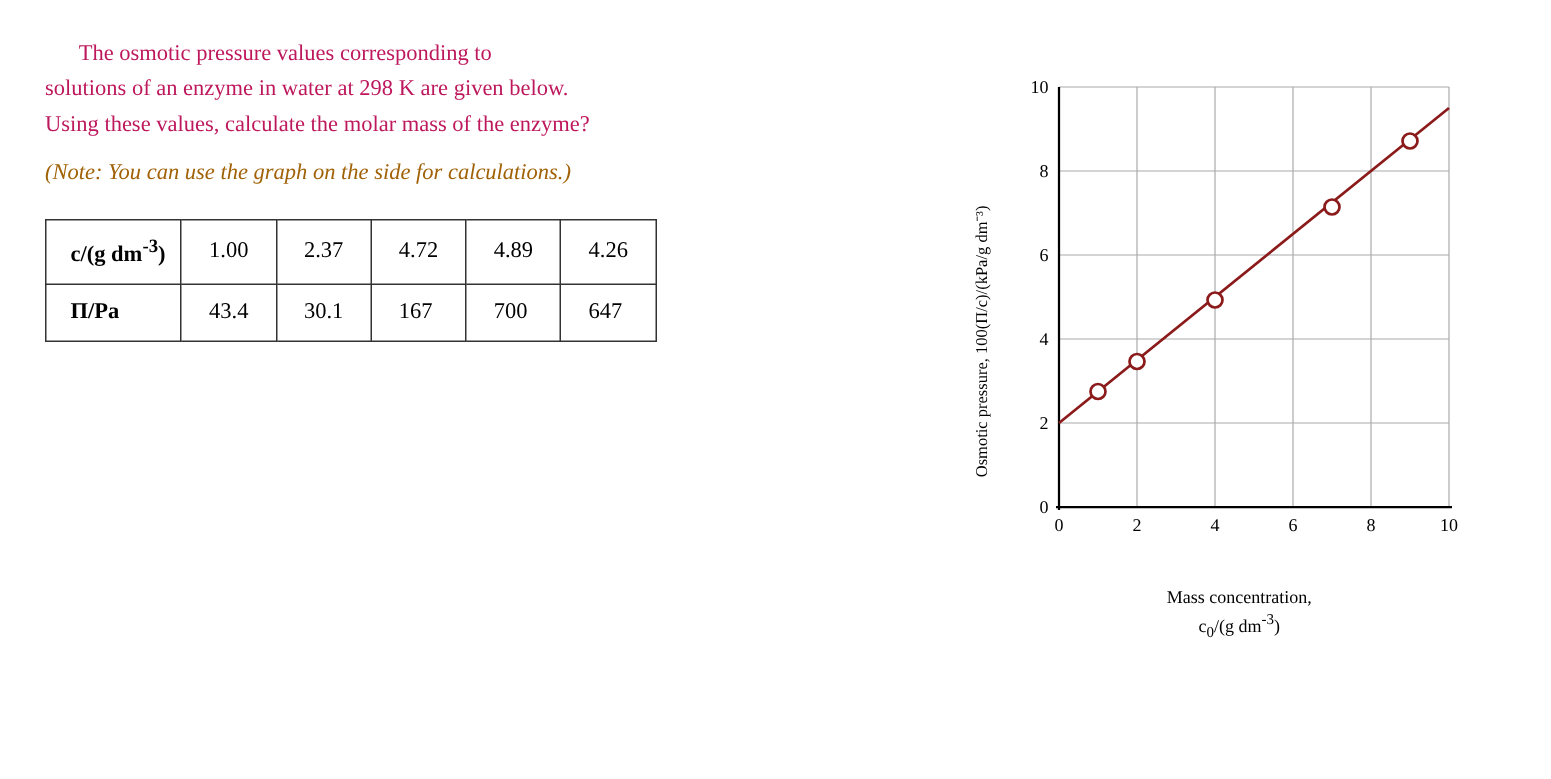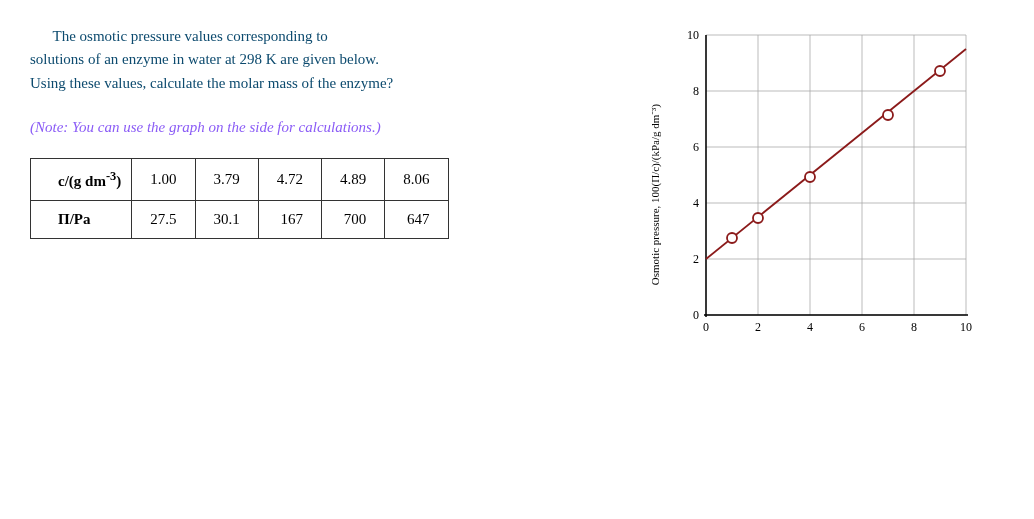--- a/index.html
+++ b/index.html
@@ -14,44 +14,44 @@
       padding: 20px 30px;
     }
     .left-panel {
       width: 590px;
       flex-shrink: 0;
       padding-top: 5px;
     }
     .paragraph {
       font-size: 15px;
       line-height: 1.55;
-      color: #0c4a6e;
+      color: #be185d;
       text-align: justify;
-      margin-bottom: 24px;
+      margin-bottom: 12px;
     }
     .note {
       font-size: 15px;
-      color: #8b5cf6;
+      color: #a16207;
       font-style: italic;
       margin-bottom: 22px;
     }
     .data-table {
       border-collapse: collapse;
       font-size: 15px;
     }
     .data-table td {
       border: 1.5px solid #333;
       padding: 10px 18px;
-      text-align: right;
+      text-align: left;
       min-width: 60px;
     }
     .data-table td:first-child {
       text-align: left;
       font-weight: bold;
-      padding-left: 27px;
+      padding-left: 16px;
       padding-right: 10px;
       min-width: 80px;
     }
     .right-panel {
       flex: 1;
       display: flex;
       flex-direction: column;
       align-items: center;
       padding-top: 5px;
       padding-left: 10px;
@@ -66,20 +66,21 @@
       transform: rotate(180deg);
       font-size: 11px;
       color: #000;
       text-align: center;
       line-height: 1.3;
       margin-right: 4px;
       white-space: nowrap;
     }
     .chart-area {
       position: relative;
+      margin-top: 23px;
     }
     svg.chart {
       display: block;
     }
   </style>
 </head>
 <body>
 
 <div class="left-panel">
   <p class="paragraph">
@@ -91,28 +92,28 @@
   </p>
   <p class="note">
     (Note: You can use the graph on the side for calculations.)
   </p>
 
   <table class="data-table">
     <tbody>
         <tr>
       <td>c/(g dm<sup>-3</sup>)</td>
       <td>1.00</td>
-      <td>3.79</td>
+      <td>2.37</td>
       <td>4.72</td>
       <td>4.89</td>
-      <td>8.06</td>
+      <td>4.26</td>
     </tr>
     <tr>
       <td>Π/Pa</td>
-      <td>27.5</td>
+      <td>43.4</td>
       <td>30.1</td>
       <td>167</td>
       <td>700</td>
       <td>647</td>
     </tr>
   </tbody>
     </table>
 </div>
 
 <div class="right-panel">
@@ -160,15 +161,19 @@
 
         <circle cx="92" cy="193" r="5" fill="white" stroke="#8b1a1a" stroke-width="1.8"></circle>
 
         <circle cx="144" cy="152" r="5" fill="white" stroke="#8b1a1a" stroke-width="1.8"></circle>
 
         <circle cx="222" cy="90" r="5" fill="white" stroke="#8b1a1a" stroke-width="1.8"></circle>
 
         <circle cx="274" cy="46" r="5" fill="white" stroke="#8b1a1a" stroke-width="1.8"></circle>
 
       </svg>
+      <div style="text-align:center; font-size:12px; font-family:Georgia,serif; line-height:1.4; margin-top:2px;">
+        Mass concentration,<br>
+        c<sub>0</sub>/(g dm<sup>-3</sup>)
+      </div>
     </div>
   </div>
 </div>
 
 </body></html>

